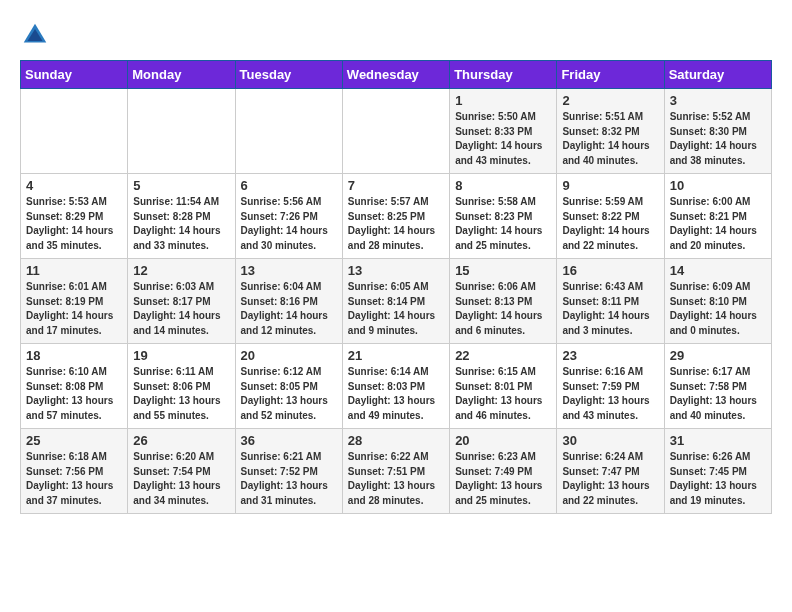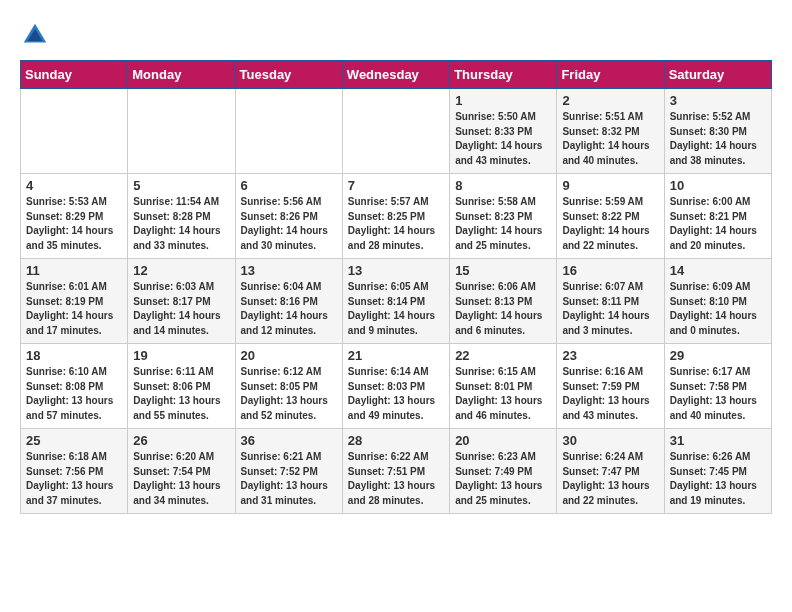--- a/index.html
+++ b/index.html
@@ -51,21 +51,21 @@
     .location {
       font-size: 16px;
       color: #555;
     }
     table {
       width: 100%;
       border-collapse: collapse;
       table-layout: fixed;
     }
     thead tr {
-      background: #be185d;
+      background: #6d28d9;
       color: #fff;
     }
     thead th {
       padding: 6px 4px;
       font-size: 13px;
       font-weight: bold;
       text-align: left;
       border: 1px solid #1a5a9f;
     }
     tbody tr {
@@ -168,21 +168,21 @@
         </td>
         <td>
           <span class="day-num">5</span>
           <div class="day-info">Sunrise: 11:54 AM
 Sunset: 8:28 PM
 Daylight: 14 hours and 33 minutes.</div>
         </td>
         <td>
           <span class="day-num">6</span>
           <div class="day-info">Sunrise: 5:56 AM
-Sunset: 8:26 PM
+Sunset: 7:26 PM
 Daylight: 14 hours and 30 minutes.</div>
         </td>
         <td>
           <span class="day-num">7</span>
           <div class="day-info">Sunrise: 5:57 AM
 Sunset: 8:25 PM
 Daylight: 14 hours and 28 minutes.</div>
         </td>
         <td>
           <span class="day-num">8</span>
@@ -229,21 +229,21 @@
 Daylight: 14 hours and 9 minutes.</div>
         </td>
         <td>
           <span class="day-num">15</span>
           <div class="day-info">Sunrise: 6:06 AM
 Sunset: 8:13 PM
 Daylight: 14 hours and 6 minutes.</div>
         </td>
         <td>
           <span class="day-num">16</span>
-          <div class="day-info">Sunrise: 6:07 AM
+          <div class="day-info">Sunrise: 6:43 AM
 Sunset: 8:11 PM
 Daylight: 14 hours and 3 minutes.</div>
         </td>
         <td>
           <span class="day-num">14</span>
           <div class="day-info">Sunrise: 6:09 AM
 Sunset: 8:10 PM
 Daylight: 14 hours and 0 minutes.</div>
         </td>
       </tr>

